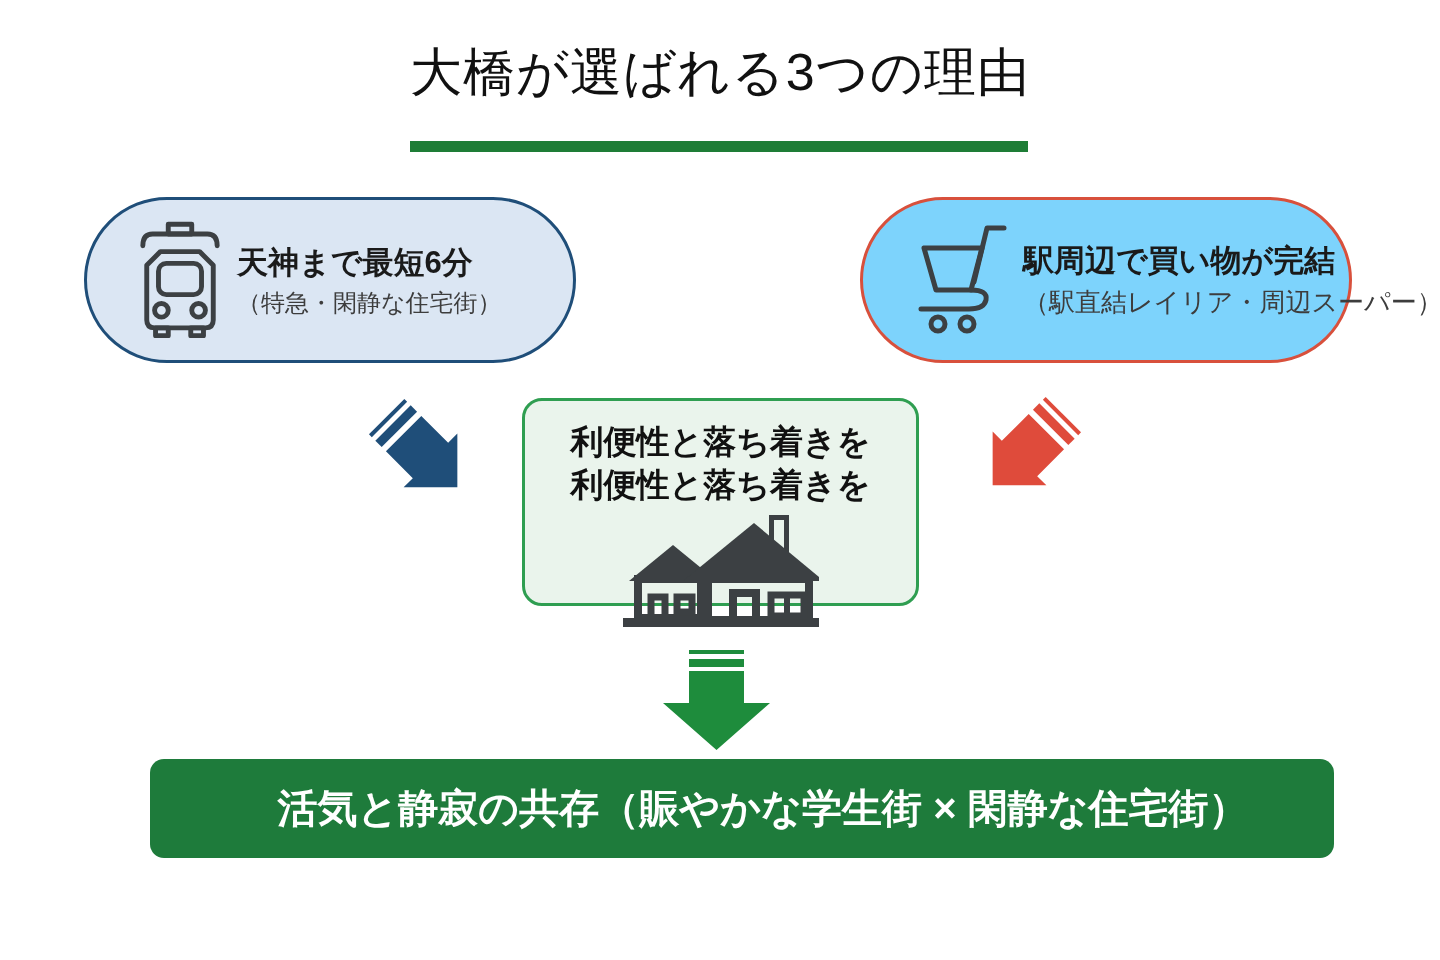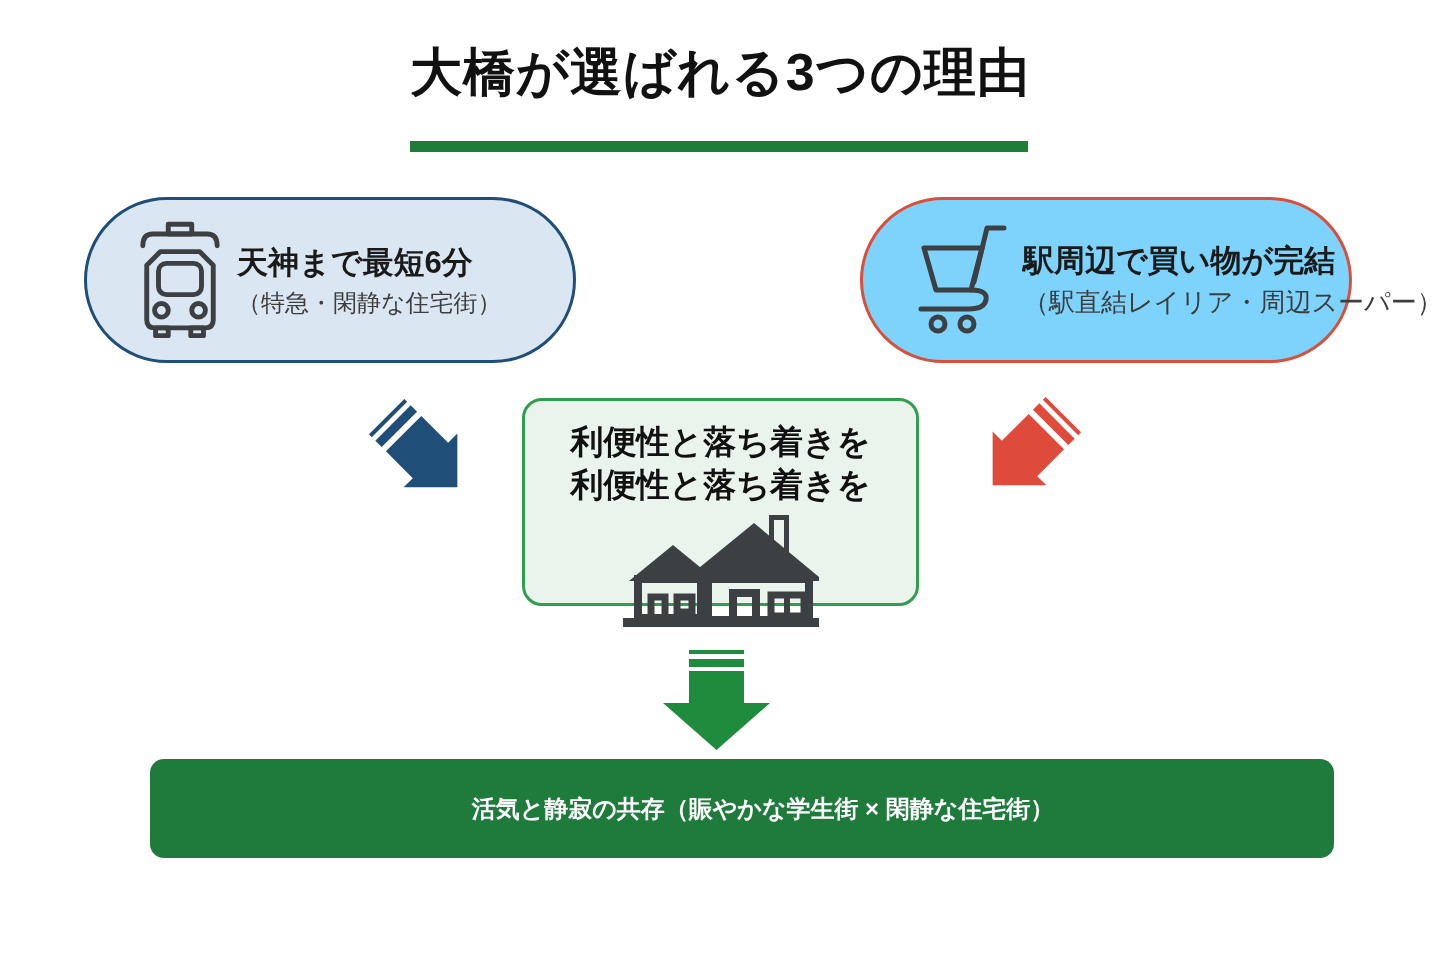--- a/index.html
+++ b/index.html
@@ -1,20 +1,20 @@
 <!DOCTYPE html>
 <html><head>
 <meta charset="utf-8">
 <style>
   html,body { margin:0; padding:0; background:#ffffff; }
   body { font-family:"Liberation Sans", sans-serif; }
   .canvas { position:relative; width:1440px; height:960px; background:#ffffff; overflow:hidden; }
 
   .title { position:absolute; top:38px; left:0; width:100%; margin:0; text-align:center;
-           font-size:52px; font-weight:bold; color:#111111; letter-spacing:1px; }
+           font-size:52px; font-weight:normal; color:#111111; letter-spacing:1px; }
   .divider { position:absolute; left:410px; top:141px; width:618px; height:11px; background:#1E7D36; }
 
   .pill { position:absolute; top:197px; width:492px; height:166px; box-sizing:border-box;
           border:3.5px solid; border-radius:86px; display:flex; align-items:center;
           padding-left:48px; gap:12px; }
   .pill-left  { left:84px;  background:#DBE6F3; border-color:#1F4E79; }
   .pill-right { left:860px; background:#7dd3fc; border-color:#D8503C; }
   .pill-title { font-size:31px; font-weight:bold; color:#1a1a1a; line-height:1.45; white-space:nowrap; }
   .pill-sub   { font-size:24px; color:#3d3d3d; line-height:1.4; white-space:nowrap; }
   .pill-right .pill-sub { font-size:26px; }
@@ -28,21 +28,21 @@
   .arrow { position:absolute; width:0; height:0; }
   .arrow svg { display:block; overflow:visible; }
   .arrow-blue  { left:422px;  top:452px; }
   .arrow-blue  svg { margin-left:-50px; margin-top:-40px; transform:rotate(45deg); }
   .arrow-red   { left:1028px; top:450px; }
   .arrow-red   svg { margin-left:-50px; margin-top:-40px; transform:rotate(135deg); }
   .arrow-green { left:663px;  top:650px; }
 
   .footer-bar { position:absolute; left:150px; top:759px; width:1184px; height:99px;
                 background:#1E7B3B; border-radius:14px; display:flex; align-items:center; justify-content:center; }
-  .footer-text { color:#ffffff; font-size:24px; font-weight:bold; white-space:nowrap;margin-left:42px; }
+  .footer-text { color:#ffffff; font-size:40px; font-weight:bold; white-space:nowrap;margin-left:42px; }
 </style>
 </head>
 <body>
 
 <div class="canvas">
 
   <h1 class="title">大橋が選ばれる3つの理由</h1>
   <div class="divider"></div>
 
   <section class="pill pill-left">

